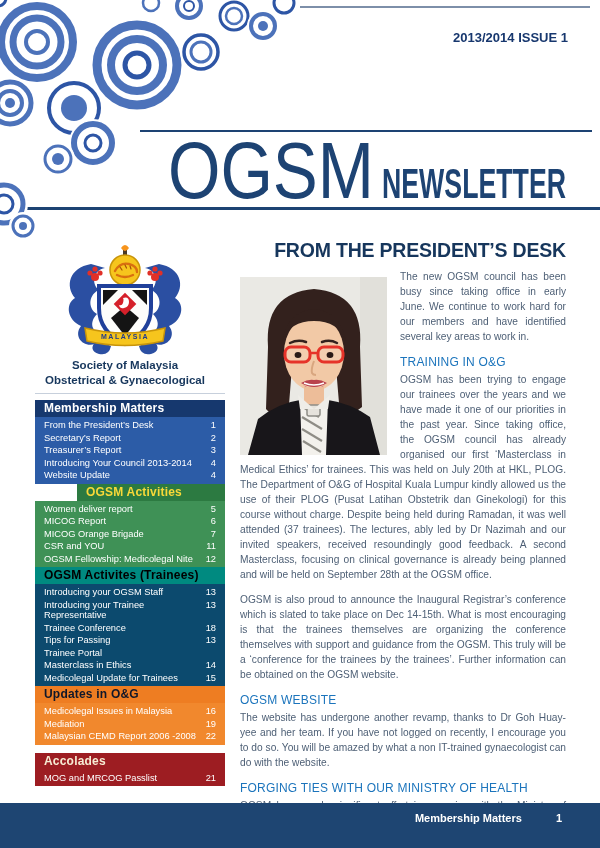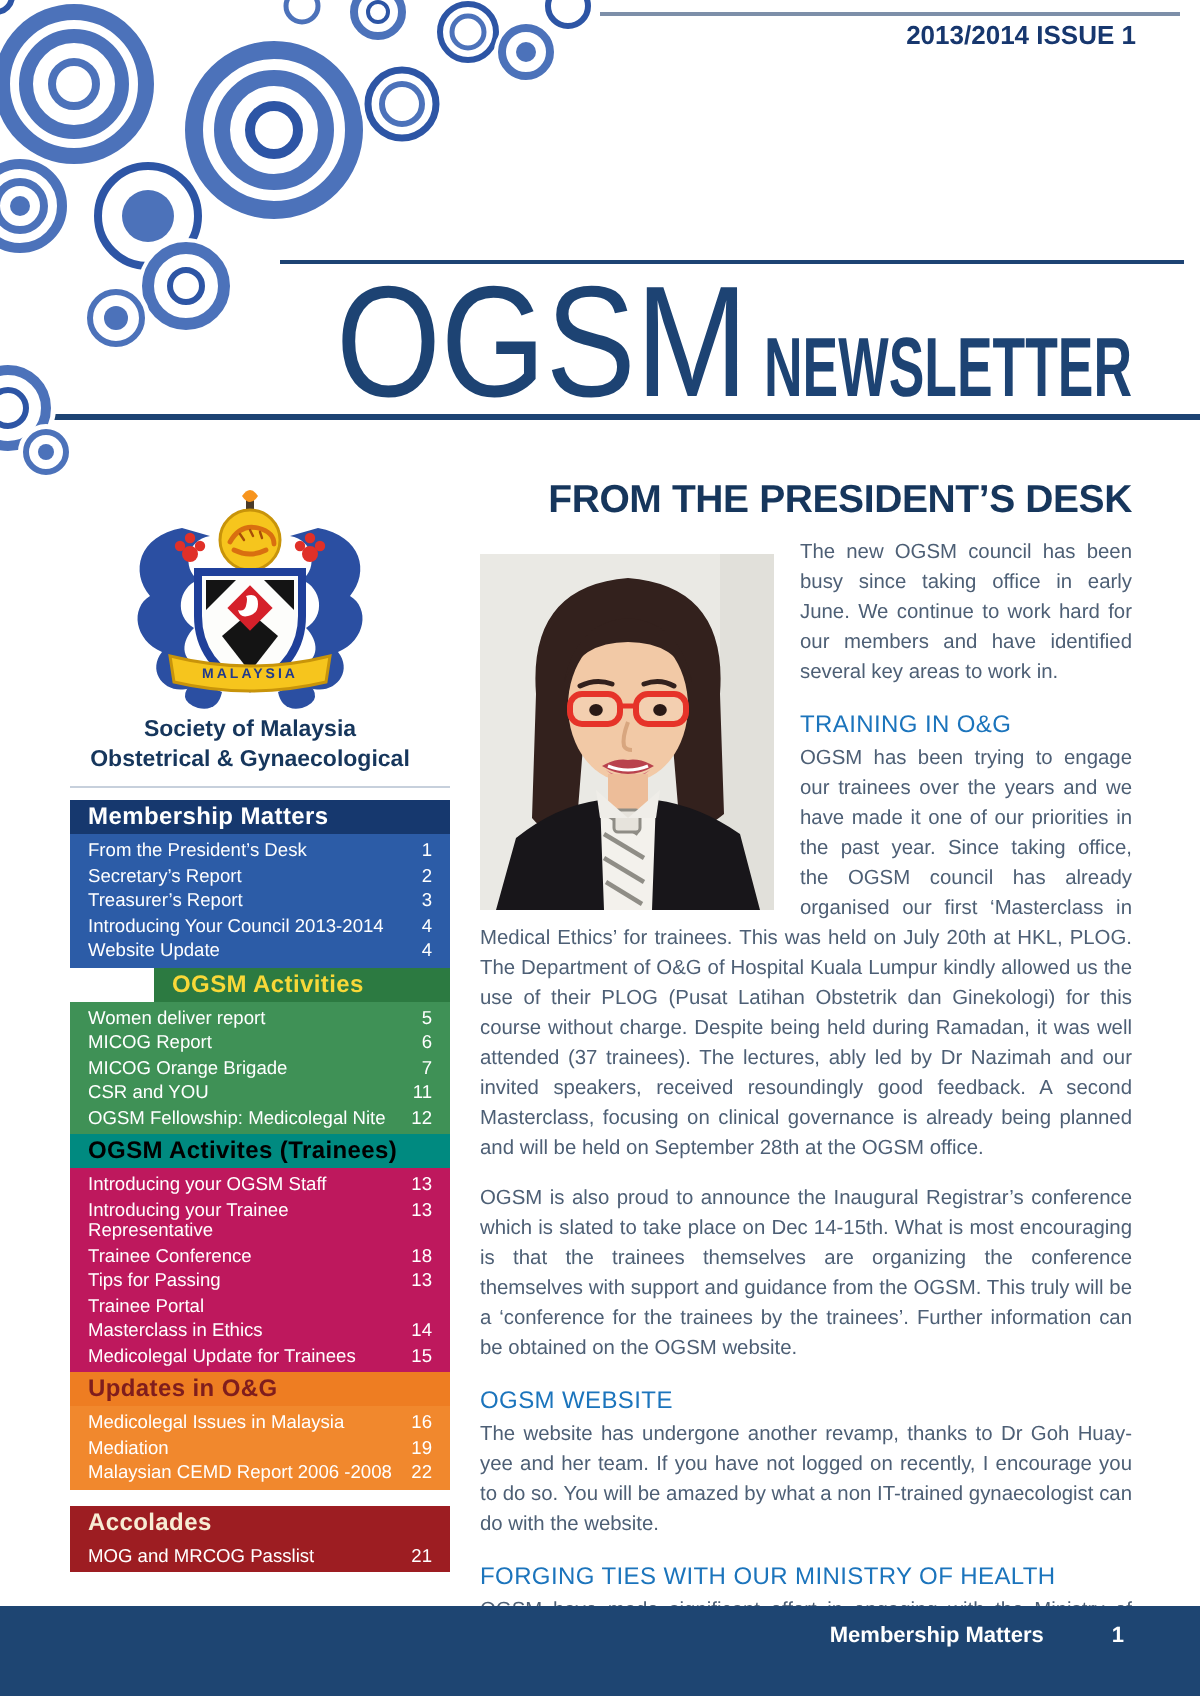--- a/index.html
+++ b/index.html
@@ -4,21 +4,21 @@
 <style>
   * { margin:0; padding:0; box-sizing:border-box; }
   html,body { background:#888; }
   #page {
     position:relative; width:600px; height:848px; margin:0 auto;
     background:#ffffff; overflow:hidden;
     font-family:"Liberation Sans", sans-serif;
   }
   
   .issue-rule { position:absolute; left:300px; top:6px; width:290px; height:2px; background:#7d8fa9; z-index:1; }
-  .issue-label { position:absolute; top:10px; right:32px; font-size:13px; font-weight:bold; color:#17376e; z-index:3; }
+  .issue-label { position:absolute; top:30px; right:32px; font-size:13px; font-weight:bold; color:#17376e; z-index:3; }
   .mast-rule-top { position:absolute; left:140px; top:130px; width:452px; height:2px; background:#1d4373; z-index:1; }
   .mast-rule-bottom { position:absolute; left:0; top:207px; width:600px; height:3px; background:#1d4373; z-index:1; }
   .masthead-svg { position:absolute; left:160px; top:132px; z-index:3; }
   .circles-svg { position:absolute; left:-4px; top:-4px; z-index:2; }
   
   .crest-svg { position:absolute; left:57px; top:244px; z-index:2; }
   .society-name { position:absolute; left:18px; top:358px; width:214px; text-align:center;
     font-size:11.5px; font-weight:bold; color:#16365c; line-height:1.3; }
   .society-rule { position:absolute; left:35px; top:393px; width:190px; height:1px; background:#c7d0dc; }
   
@@ -26,22 +26,22 @@
   .toc-header { padding:2px 9px; font-weight:bold; font-size:12px; line-height:13px; letter-spacing:0.2px; }
   .toc-body { padding:2px 0; }
   .toc-row { display:flex; justify-content:space-between; align-items:flex-start; padding:1px 9px; line-height:10.5px; color:#fff; }
   .toc-label { padding-right:6px; }
   .toc-page { flex:0 0 auto; }
   .sec0 .toc-header { background:#16386e; color:#ffffff; }
   .sec0 .toc-body { background:#2c5ca7; }
   .sec1 .toc-header { background:#2c7a41; color:#f8d838;margin-left:42px; }
   .sec1 .toc-body { background:#3f9156; }
   .sec2 .toc-header { background:#008a80; color:#000000; }
-  .sec2 .toc-body { background:#be185d; }
-  .sec3 .toc-header { background:#ee7d22; color:#7f1d1d; }
+  .sec2 .toc-body { background:#0c4a6e; }
+  .sec3 .toc-header { background:#ee7d22; color:#0f172a; }
   .sec3 .toc-body { background:#f1882d; }
   .toc-gap { height:8px; background:#ffffff; }
   .sec4 .toc-header { background:#9d1d22; color:#f7ecd4; }
   .sec4 .toc-body { background:#9d1d22; }
   
   .article { position:absolute; left:240px; top:240px; width:326px; z-index:2; }
   .article h1 { font-size:19.5px; font-weight:bold; color:#16365c; text-align:right;
     letter-spacing:-0.2px; margin:0 0 8px; line-height:1.1; }
   .article h2 { font-size:12px; font-weight:normal; color:#1b74bc; margin:11px 0 3px; letter-spacing:0.2px; }
   .article p { font-size:10.2px; line-height:15px; color:#4d5f75; text-align:justify; margin:0 0 10px; }

